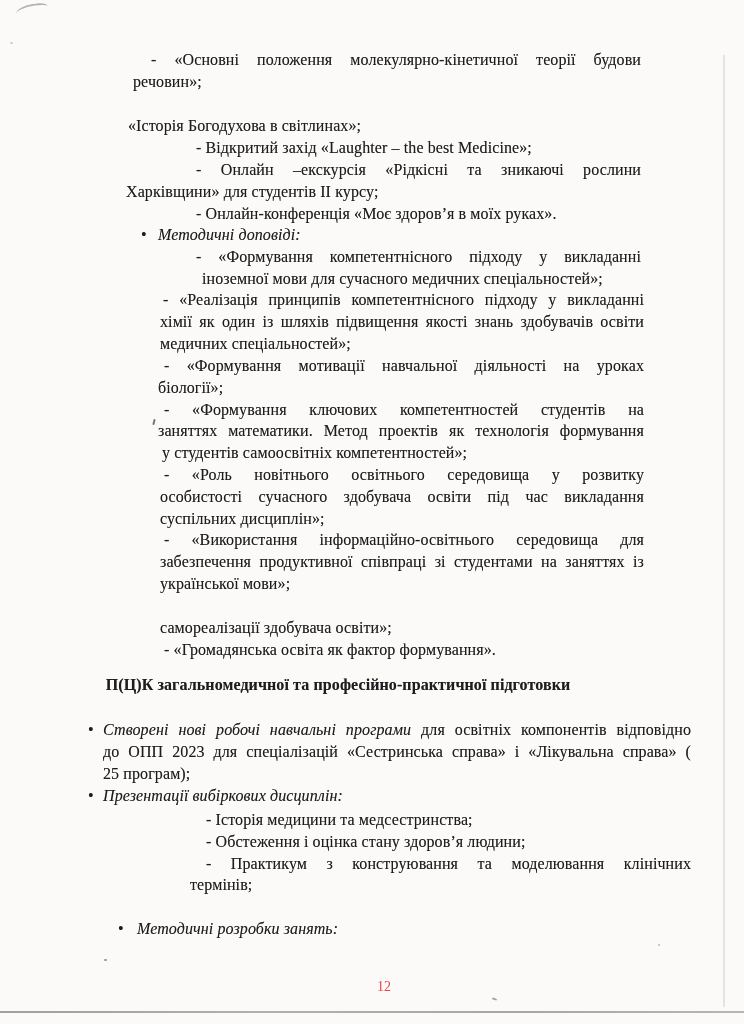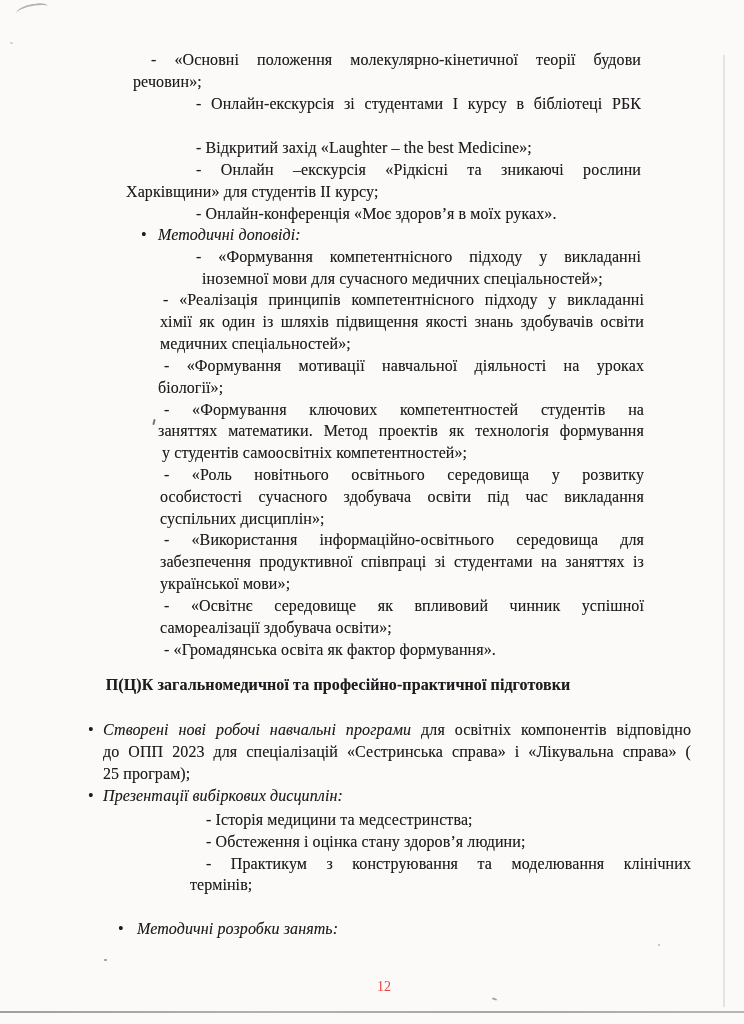--- a/index.html
+++ b/index.html
@@ -75,21 +75,21 @@
   <div class="speck-1"></div>
   <div class="speck-2"></div>
   <div class="speck-3"></div>
   <div class="scan-right-edge"></div>
   <div class="scan-bottom-line"></div>
 
   <div class="pagenum">12</div>
 
 <div class="ln j" style="top: 49px; left: 151px; width: 490px;"><span>- «Основні положення молекулярно-кінетичної теорії будови</span></div>
     <div class="ln" style="top: 71px; left: 133px;"><span>речовин»;</span></div>
-    <div class="ln j" style="top: 93px; left: 196px; width: 445px;"><span>- Онлайн-екскурсія зі студентами I курсу в бібліотеці РБК</span></div>
+    <div class="ln" style="top: 115px; left: 128px;"><span>«Історія Богодухова в світлинах»;</span></div>
     <div class="ln" style="top: 137px; left: 196px;"><span>- Відкритий захід «Laughter – the best Medicine»;</span></div>
     <div class="ln j" style="top: 159px; left: 196px; width: 445px;"><span>- Онлайн –екскурсія «Рідкісні та зникаючі рослини</span></div>
     <div class="ln" style="top: 181px; left: 126px;"><span>Харківщини» для студентів II курсу;</span></div>
     <div class="ln" style="top: 203px; left: 196px;"><span>- Онлайн-конференція «Моє здоров’я в моїх руках».</span></div>
     <div class="ln" style="top: 224px; left: 141px;"><span>•</span></div>
     <div class="ln" style="top: 224px; left: 158px;"><span class="i">Методичні доповіді:</span></div>
     <div class="ln j" style="top: 246px; left: 196px; width: 445px;"><span>- «Формування компетентнісного підходу у викладанні</span></div>
     <div class="ln" style="top: 268px; left: 202px;"><span>іноземної мови для сучасного медичних спеціальностей»;</span></div>
     <div class="ln j" style="top: 289px; left: 163px; width: 481px;"><span>- «Реалізація принципів компетентнісного підходу у викладанні</span></div>
     <div class="ln j" style="top: 311px; left: 160px; width: 484px;"><span>хімії як один із шляхів підвищення якості знань здобувачів освіти</span></div>
@@ -98,21 +98,20 @@
     <div class="ln" style="top: 377px; left: 158px;"><span>біології»;</span></div>
     <div class="ln j" style="top: 399px; left: 164px; width: 480px;"><span>- «Формування ключових компетентностей студентів на</span></div>
     <div class="ln j" style="top: 420px; left: 158px; width: 486px;"><span>заняттях математики. Метод проектів як технологія формування</span></div>
     <div class="ln" style="top: 442px; left: 162px;"><span>у студентів самоосвітніх компетентностей»;</span></div>
     <div class="ln j" style="top: 464px; left: 164px; width: 480px;"><span>- «Роль новітнього освітнього середовища у розвитку</span></div>
     <div class="ln j" style="top: 486px; left: 160px; width: 484px;"><span>особистості сучасного здобувача освіти під час викладання</span></div>
     <div class="ln" style="top: 508px; left: 160px;"><span>суспільних дисциплін»;</span></div>
     <div class="ln j" style="top: 529px; left: 164px; width: 480px;"><span>- «Використання інформаційно-освітнього середовища для</span></div>
     <div class="ln j" style="top: 551px; left: 160px; width: 484px;"><span>забезпечення продуктивної співпраці зі студентами на заняттях із</span></div>
     <div class="ln" style="top: 573px; left: 160px;"><span>української мови»;</span></div>
-    <div class="ln j" style="top: 595px; left: 164px; width: 480px;"><span>- «Освітнє середовище як впливовий чинник успішної</span></div>
     <div class="ln" style="top: 617px; left: 160px;"><span>самореалізації здобувача освіти»;</span></div>
     <div class="ln" style="top: 639px; left: 164px;"><span>- «Громадянська освіта як фактор формування».</span></div>
     <div class="ln c b" style="top: 674px;"><span>П(Ц)К загальномедичної та професійно-практичної підготовки</span></div>
     <div class="ln" style="top: 719px; left: 88px;"><span>•</span></div>
     <div class="ln j" style="top: 719px; left: 103px; width: 588px;"><span class="i">Створені нові робочі навчальні програми</span><span> для освітніх компонентів відповідно</span></div>
     <div class="ln j" style="top: 741px; left: 103px; width: 588px;"><span>до ОПП 2023 для спеціалізацій «Сестринська справа» і «Лікувальна справа» (</span></div>
     <div class="ln" style="top: 763px; left: 103px;"><span>25 програм);</span></div>
     <div class="ln" style="top: 785px; left: 88px;"><span>•</span></div>
     <div class="ln" style="top: 785px; left: 103px;"><span class="i">Презентації вибіркових дисциплін:</span></div>
     <div class="ln" style="top: 809px; left: 206px;"><span>- Історія медицини та медсестринства;</span></div>

